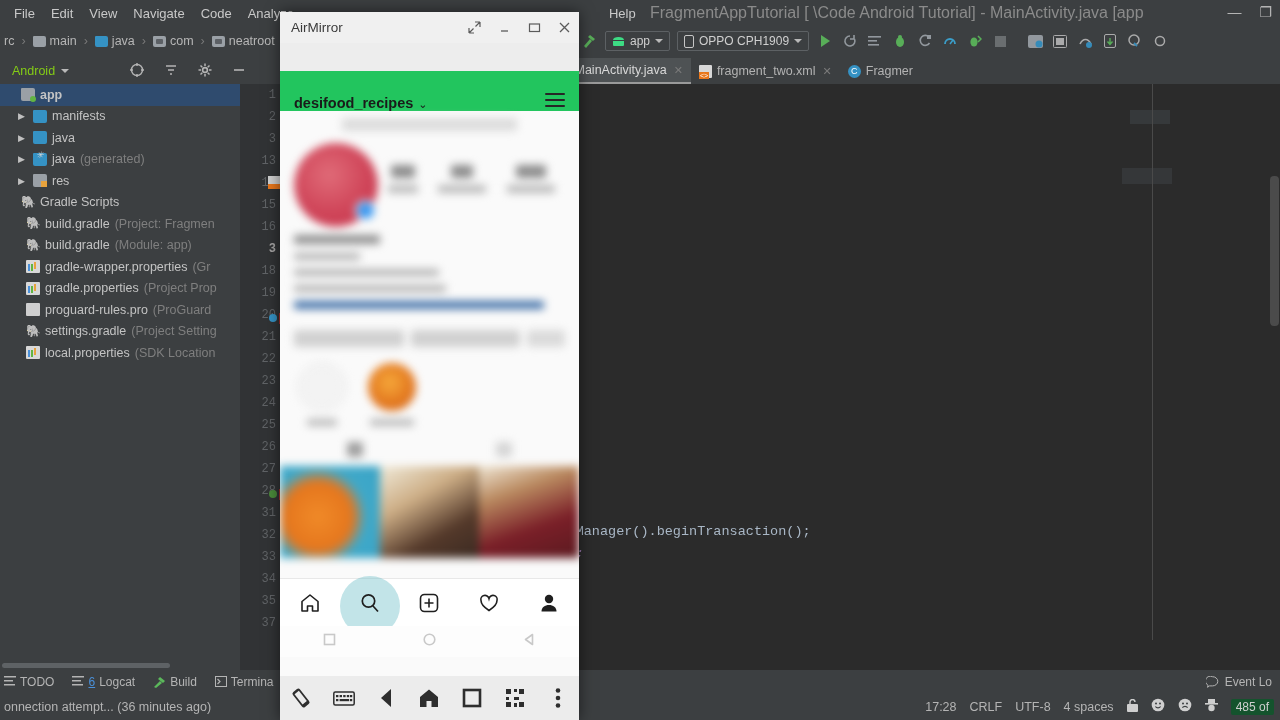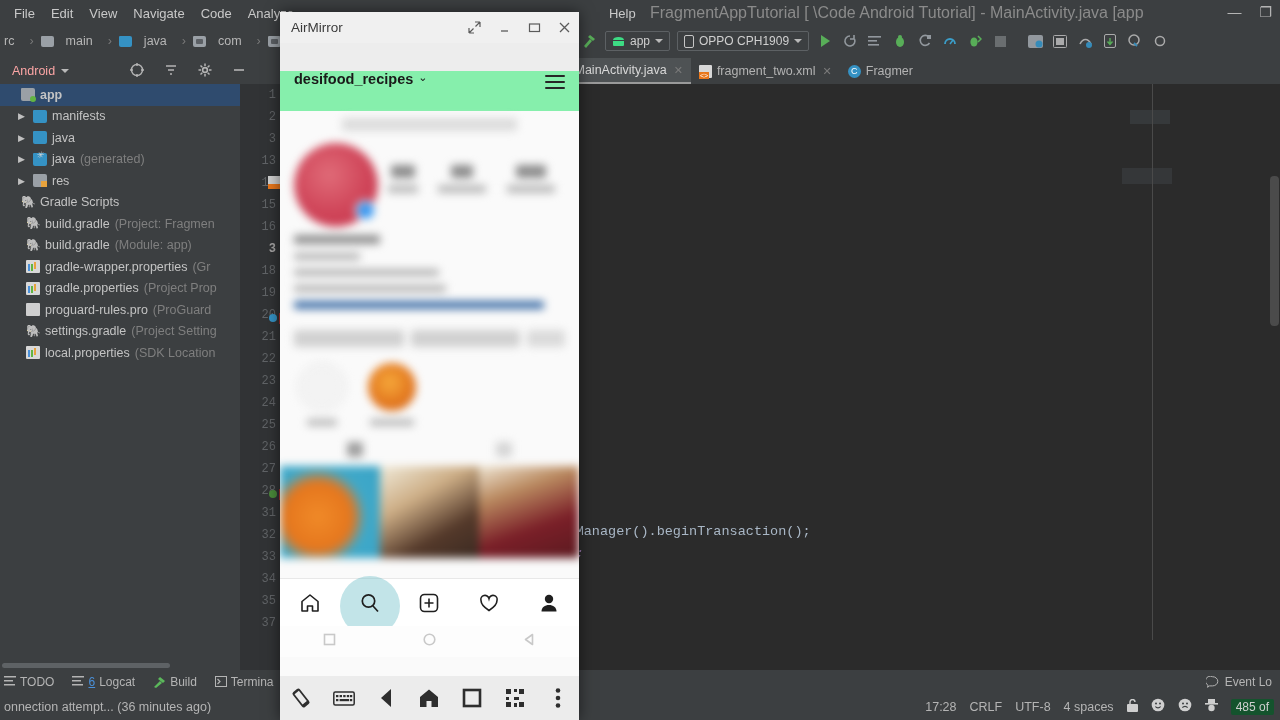--- a/index.html
+++ b/index.html
@@ -27,21 +27,21 @@
   }
   .wincontrols { position: absolute; right: 8px; top: 3px; display: flex; gap: 18px; align-items: center; color: #b4b4b4; }
   .wincontrols span { font-size: 14px; line-height: 18px; }
 
   
   .navbar {
     position: absolute; top: 27px; left: 0; width: 1280px; height: 28px;
     background: #3c3f41; display: flex; align-items: center; padding-left: 2px;
     font-size: 12.5px; color: #b6b6b6;
   }
-  .crumb { display: flex; align-items: center; gap: 12px; padding: 0 2px; white-space: nowrap; }
+  .crumb { display: flex; align-items: center; gap: 4px; padding: 0 2px; white-space: nowrap; }
   .crumb .sep { color: #7a7a7a; margin: 0 3px; }
   .folder { width: 13px; height: 11px; border-radius: 1px 2px 2px 2px; display: inline-block; position: relative; }
   .folder.grey { background: #9aa0a6; }
   .folder.blue { background: #3592c4; }
   .folder.pkg  { background: #9aa0a6; }
   .folder.pkg::after { content: ""; position: absolute; left: 3px; top: 3px; width: 7px; height: 5px; background: #5c6065; border-radius: 1px; }
 
   
   .toolbar2 {
     position: absolute; top: 27px; left: 576px; width: 704px; height: 28px;
@@ -51,21 +51,21 @@
     height: 20px; border: 1px solid #5d6164; border-radius: 2px; background: #3c3f41;
     display: flex; align-items: center; gap: 5px; padding: 0 6px; font-size: 12px; color: #cfcfcf;
   }
   .caret-d { width: 0; height: 0; border-left: 4px solid transparent; border-right: 4px solid transparent; border-top: 4px solid #b9b9b9; }
   .tbi { width: 18px; height: 18px; display: flex; align-items: center; justify-content: center; opacity: .92; }
 
   
   .lt-header {
     position: absolute; top: 58px; left: 0; width: 240px; height: 26px;
     background: #3c3f41; display: flex; align-items: center; padding-left: 6px;
-    font-size: 12.5px; color: #fca5a5; gap: 6px; justify-content: space-between;
+    font-size: 12.5px; color: #84cc16; gap: 6px; justify-content: space-between;
   }
 
   
   .tree {
     position: absolute; top: 84px; left: 0; width: 240px; height: 586px;
     background: #3c3f41; font-size: 12.5px; color: #c3c3c3; overflow: hidden;
   }
   .trow { height: 21.5px; display: flex; align-items: center; gap: 5px; padding-left: 6px; white-space: nowrap; }
   .trow.sel { background: #2f4b6e; }
   .arrow { width: 10px; display: inline-block; color: #c0c0c0; font-size: 9px; }
@@ -146,22 +146,22 @@
     padding: 0 6px 0 11px; color: #3a3a3a; font-size: 13.5px; flex: none;
   }
   .am-ctrls { margin-left: auto; display: flex; align-items: center; gap: 13px; color: #5a5a5a; }
   .am-ctrls .cbtn { width: 17px; height: 17px; display: flex; align-items: center; justify-content: center; font-size: 13px; }
 
   .am-gap { height: 28px; background: #ededed; flex: none; }
 
   .phone { position: relative; flex: 1; background: #fafafa; overflow: hidden; }
 
   .ig-header {
-    height: 40px; display: flex; align-items: flex-start; padding: 0 14px;
-    background: #86efac; flex: none;
+    height: 40px; display: flex; align-items: flex-end; padding: 0 14px;
+    background: #22c55e; flex: none;
   }
   .ig-user { font-size: 14.5px; font-weight: bold; color: #1a1a1a; }
   .ig-caret { margin-left: 5px; color: #1a1a1a; font-size: 11px; }
   .ig-burger { margin-left: auto; width: 20px; }
   .ig-burger i { display: block; height: 2px; background: #262626; margin: 4px 0; border-radius: 1px; }
 
   .blurwrap { filter: blur(4.2px); }
 
   .ig-searchrow { height: 26px; display: flex; justify-content: center; align-items: center; }
   .ig-searchbar { width: 175px; height: 13px; background: #dcdcdc; border-radius: 3px; }

